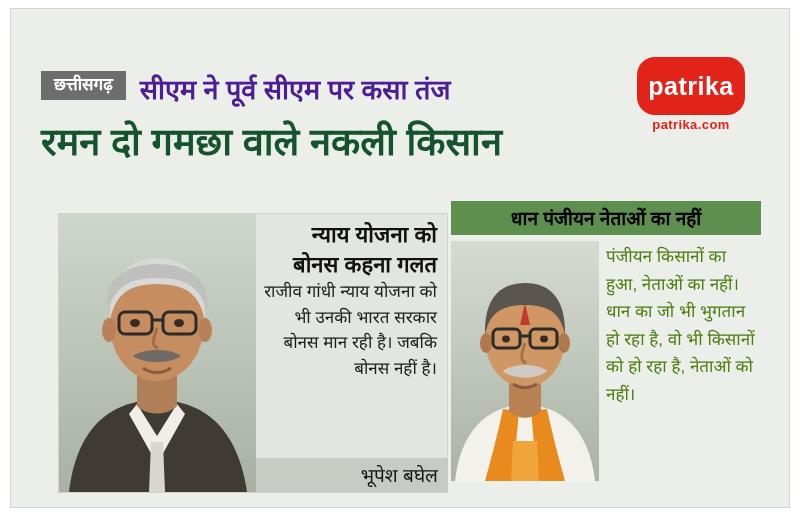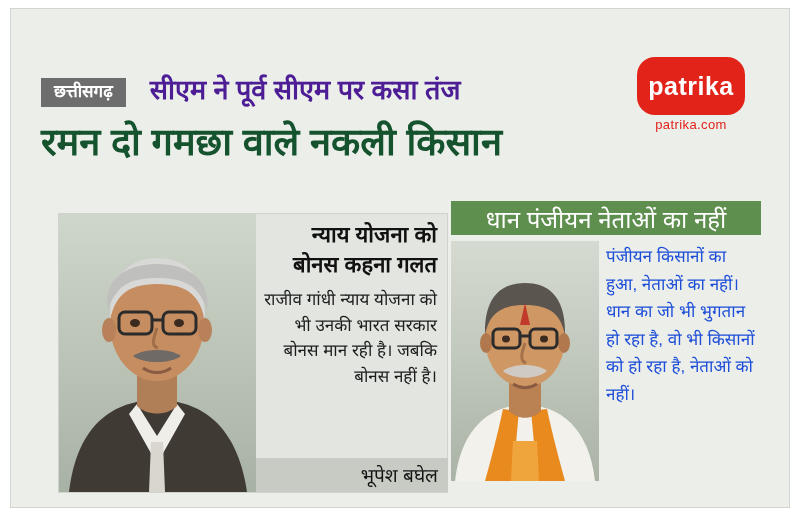--- a/index.html
+++ b/index.html
@@ -31,22 +31,22 @@
   
   .header {
     position: absolute;
     left: 30px;
     top: 55px;
     width: 720px;
     height: 120px;
   }
   .kicker-row {
     display: flex;
-    align-items: flex-end;
-    gap: 24px;
+    align-items: center;
+    gap: 14px;
   }
   .state-tag {
     background: #6d6d6d;
     color: #ffffff;
     font-size: 17px;
     font-weight: bold;
     padding: 5px 13px 7px 13px;
     line-height: 1;
     white-space: nowrap;
   }
@@ -87,21 +87,21 @@
   .brand-mark span {
     color: #ffffff;
     font-size: 25px;
     font-weight: bold;
     letter-spacing: 0.5px;
   }
   .brand-sub {
     margin-top: 2px;
     color: #e2231a;
     font-size: 13px;
-    font-weight: normal;
+    font-weight: bold;
     letter-spacing: 0.4px;
   }
   
   .left-block {
     position: absolute;
     left: 47px;
     top: 204px;
     width: 390px;
     height: 280px;
     background: #e2e5e0;
@@ -126,21 +126,20 @@
     padding-right: 8px;
     box-sizing: border-box;
   }
   .left-sub {
     font-size: 22px;
     font-weight: bold;
     color: #111111;
     line-height: 1.35;
   }
   .left-body {
-    margin-top: 8px;
     font-size: 17px;
     color: #1c1c1c;
     line-height: 1.5;
   }
   .name-bar {
     position: absolute;
     left: 197px;
     bottom: 0px;
     width: 192px;
     height: 34px;
@@ -169,41 +168,41 @@
     left: 0px;
     top: 0px;
     width: 310px;
     height: 34px;
     background: #5f8f4e;
     display: flex;
     align-items: center;
     justify-content: center;
   }
   .green-bar span {
-    color: #ffffff;
-    font-size: 24px;
-    font-weight: normal;
+    color: #000000;
+    font-size: 19px;
+    font-weight: bold;
     white-space: nowrap;
   }
   .photo-right {
     position: absolute;
     left: 0px;
     top: 40px;
     width: 148px;
     height: 240px;
     overflow: hidden;
     background: #b9c0b6;
   }
   .right-text {
     position: absolute;
     left: 155px;
     top: 42px;
     width: 155px;
     font-size: 17px;
-    color: #1d4ed8;
+    color: #4d7c0f;
     line-height: 1.62;
   }
   
   .portrait { width: 100%; height: 100%; display: block; }
 </style>
 </head>
 <body>
 
 <div id="canvas">
   <div class="card">

